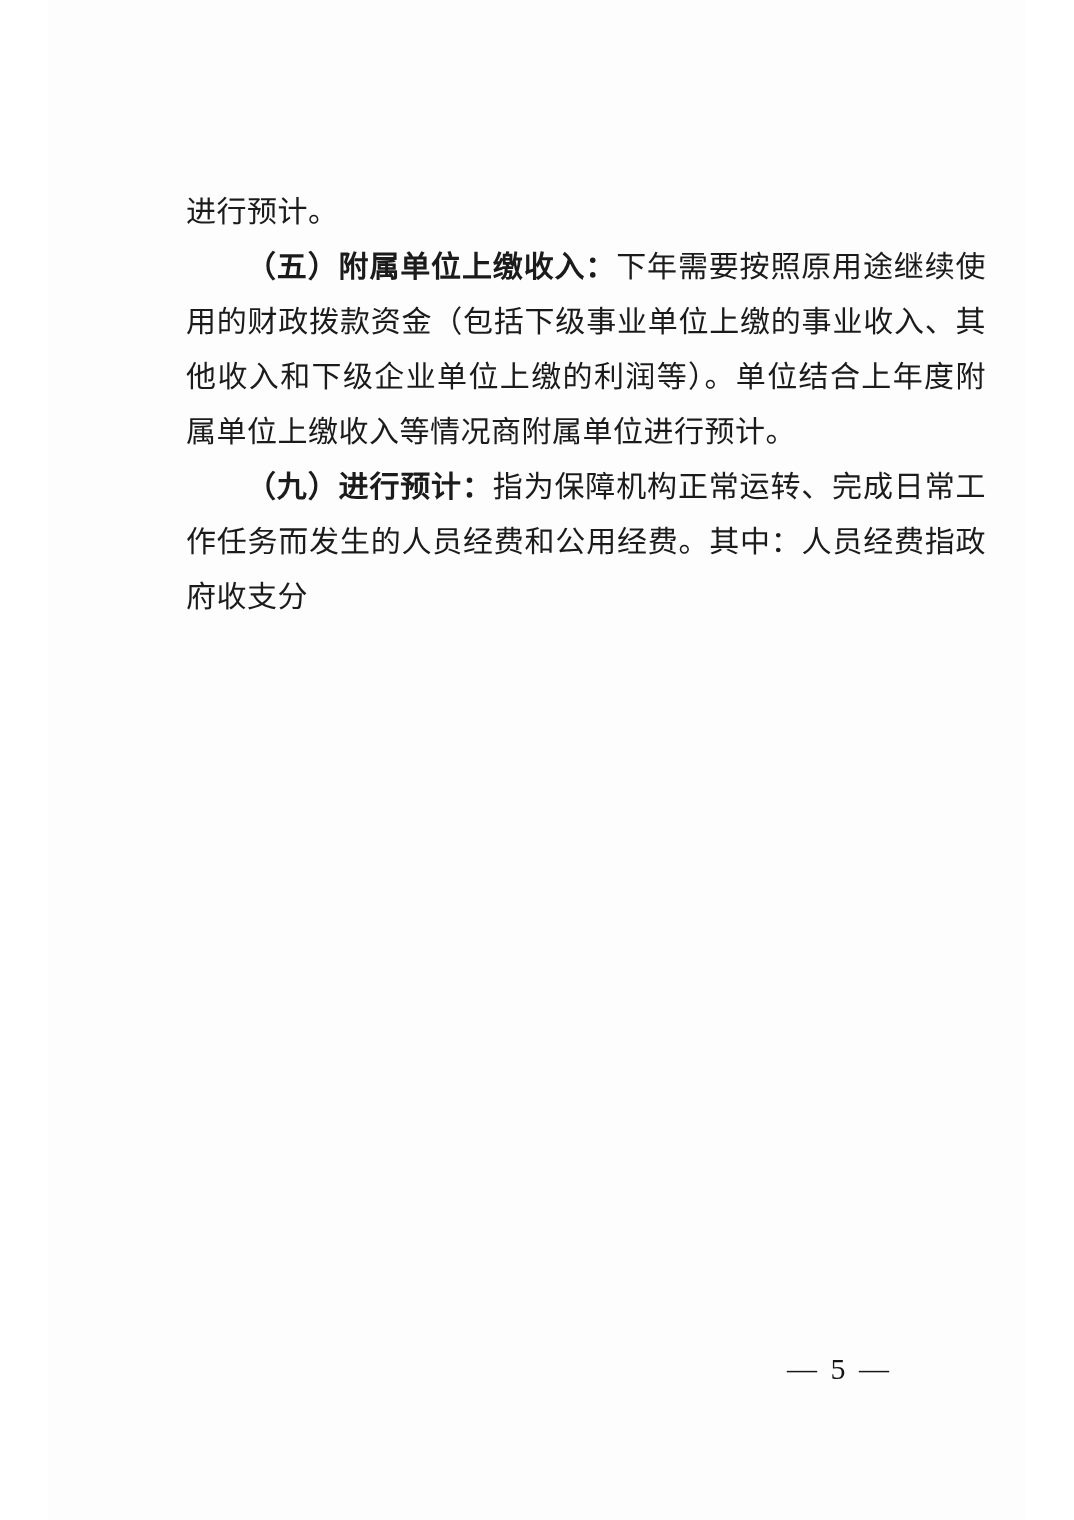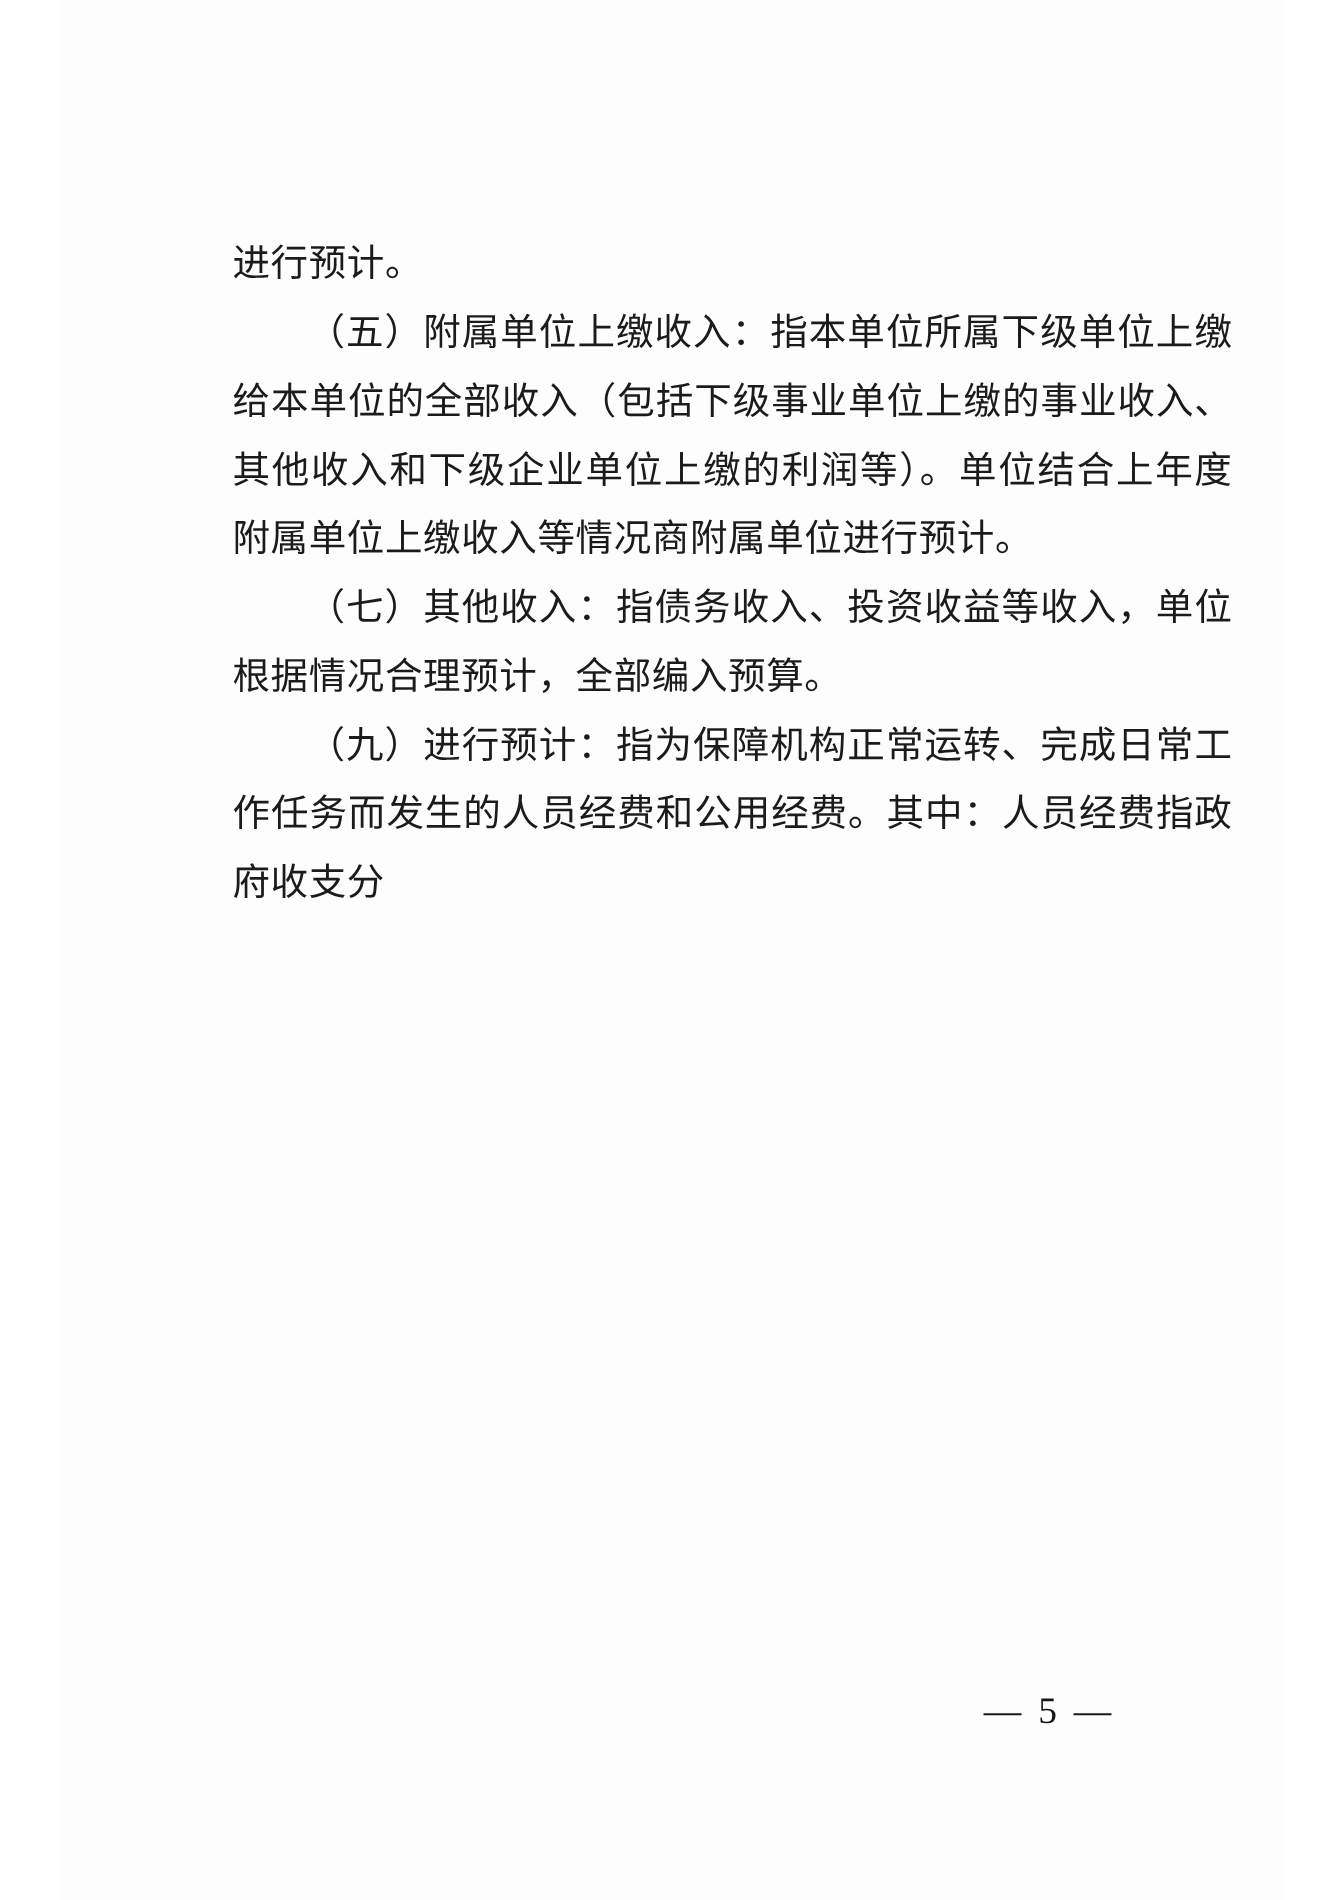--- a/index.html
+++ b/index.html
@@ -29,44 +29,43 @@
     font-size: 30px;
     line-height: 55px;
     text-align: justify;
     text-indent: 2em;
     letter-spacing: 0.5px;
   }
   .para.no-indent {
     text-indent: 0;
   }
   .para .para-heading {
-    font-weight: 400;
+    font-weight: 700;
   }
   .page-number {
     position: absolute;
     top: 1352px;
     right: 134px;
     font-size: 30px;
     letter-spacing: 3px;
     color: #161616;
     white-space: nowrap;
   }
 </style>
 </head>
 <body>
 
 <div class="page">
   <div class="content">
 
     <p class="para no-indent"><b class="para-heading"></b><span>进行预计。</span></p>
 
-    <p class="para"><b class="para-heading">（五）附属单位上缴收入：</b><span>指本单位所属下级单位上缴给本单位的全部收入（包括下级事业单位上缴的事业收入、其他收入和下级企业单位上缴的利润等）。单位结合上年度附属单位上缴收入等情况商附属单位进行预计。</span></p>
+    <p class="para"><b class="para-heading">（五）附属单位上缴收入：</b><span>下年需要按照原用途继续使用的财政拨款资金（包括下级事业单位上缴的事业收入、其他收入和下级企业单位上缴的利润等）。单位结合上年度附属单位上缴收入等情况商附属单位进行预计。</span></p>
 
 
-    <p class="para"><b class="para-heading">（七）其他收入：</b><span>指债务收入、投资收益等收入，单位根据情况合理预计，全部编入预算。</span></p>
 
 
     <p class="para"><b class="para-heading">（九）进行预计：</b><span>指为保障机构正常运转、完成日常工作任务而发生的人员经费和公用经费。其中：人员经费指政府收支分</span></p>
 
   </div>
 
   <div class="page-number">— 5 —</div>
 </div>
 
 </body></html>

